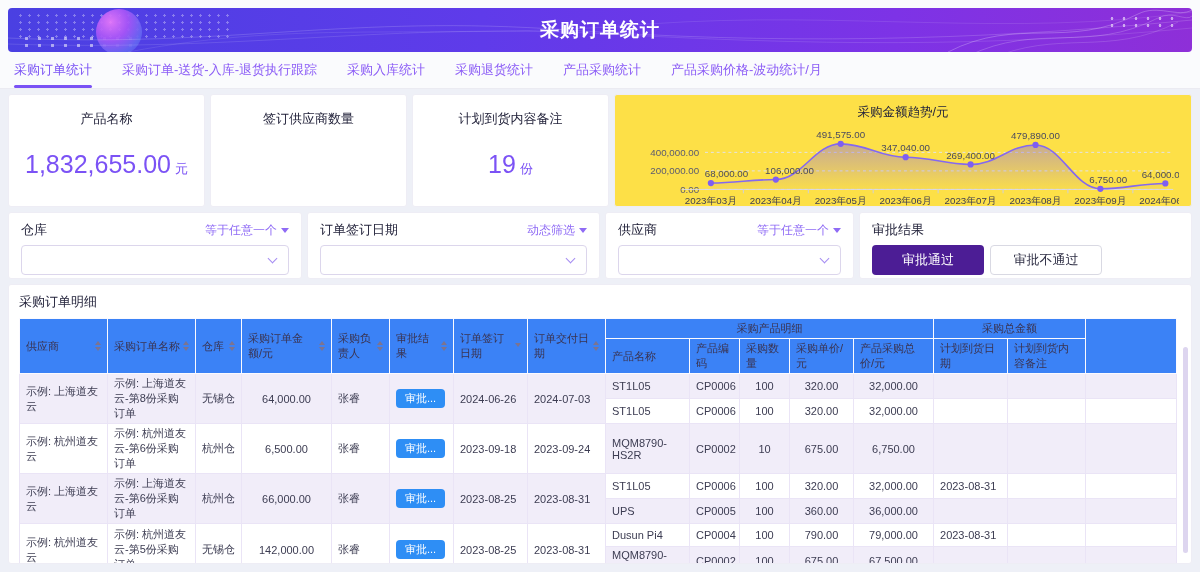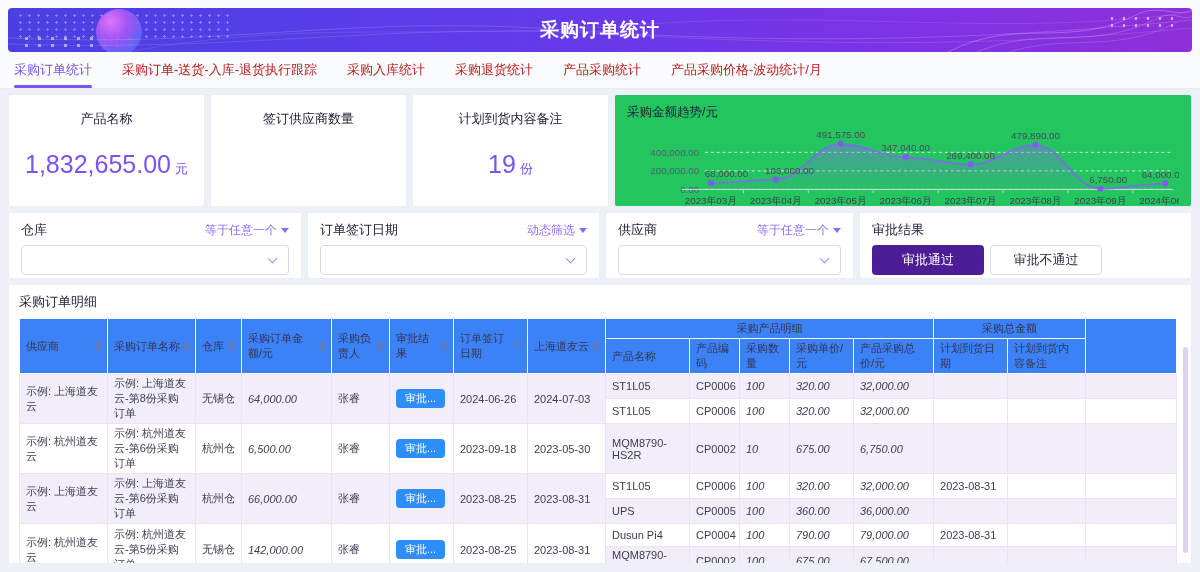--- a/index.html
+++ b/index.html
@@ -25,32 +25,32 @@
     background-image:radial-gradient(circle, rgba(255,255,255,.7) 1.4px, transparent 1.8px);
     background-size:13px 7px; }
   .dots-c { position:absolute; right:14px; top:7px; width:72px; height:14px; opacity:.8;
     background-image:radial-gradient(circle, rgba(255,255,255,.7) 1.2px, transparent 1.6px);
     background-size:12px 7px; }
   .sphere { position:absolute; left:88px; top:1px; width:46px; height:46px; border-radius:50%;
     background:radial-gradient(circle at 32% 28%, #e879f9 0%, #a855f7 38%, #6366f1 72%, #4f46e5 100%);
     opacity:.92; }
   .waves { position:absolute; left:0; top:0; width:100%; height:100%; }
   .tabbar { display:flex; gap:30px; height:36px; align-items:stretch; padding:0 6px; }
-  .tab { display:flex; align-items:center; font-size:13px; color:#b91c1c; cursor:pointer; position:relative; white-space:nowrap; }
+  .tab { display:flex; align-items:center; font-size:13px; color:#8b5cf6; cursor:pointer; position:relative; white-space:nowrap; }
   .tab.active { color:#7a52f5; }
   .tab.active::after { content:""; position:absolute; left:0; right:0; bottom:0; height:3px; background:#7a52f5; border-radius:2px; }
   
   .content { padding:5px 8px 8px; display:flex; flex-direction:column; gap:5px; height:483px; }
   .cards-row { display:flex; gap:5px; height:113px; flex:none; }
   .stat-card { width:197px; flex:none; background:#fff; border:1px solid #eeedf5; border-radius:3px; text-align:center; padding-top:15px; }
   .stat-label { font-size:13px; color:#23233b; }
   .stat-value { margin-top:22px; color:#7b52f5; }
   .stat-num { font-size:25px; }
   .stat-unit { font-size:13px; margin-left:4px; }
-  .chart-card { flex:1; background:#22c55e; border:1px solid #eeedf5; border-radius:3px; padding:9px 12px 0; overflow:hidden; }
+  .chart-card { flex:1; background:#fde047; border:1px solid #eeedf5; border-radius:3px; padding:9px 12px 0; overflow:hidden;text-align:center; }
   .chart-title { font-size:12.5px; color:#23233b; margin-bottom:1px; }
   
   .filters-row { display:flex; gap:5px; height:67px; flex:none; }
   .filter-card { background:#fff; border:1px solid #eeedf5; border-radius:3px; padding:9px 12px; }
   .f-warehouse { width:294px; flex:none; }
   .f-date { width:293px; flex:none; }
   .f-supplier { width:249px; flex:none; }
   .f-approval { flex:1; }
   .f-head { display:flex; justify-content:space-between; align-items:center; height:16px; }
   .f-label { font-size:13px; color:#23233b; }
@@ -71,21 +71,21 @@
   .th-main { height:46px; vertical-align:middle; text-align:left; }
   .thc { display:flex; align-items:center; justify-content:space-between; gap:2px; }
   .th-group { height:20px; text-align:center; }
   .th-leaf { height:24px; text-align:left; }
   .sort { display:inline-flex; flex-direction:column; align-items:center; flex:none; }
   .tri-up { width:0; height:0; border:3.5px solid transparent; border-bottom:4.5px solid #7c7490; margin-bottom:2px; }
   .tri-down { width:0; height:0; border:3.5px solid transparent; border-top:4.5px solid #7c7490; }
   td { border:1px solid #eae4f6; padding:2px 6px; height:23px; vertical-align:middle; }
   td.lav { background:#f1edf9; }
   td.wht { background:#ffffff; }
-  td.num { text-align:left;font-style:italic; }
+  td.num { text-align:center; }
   .pill { display:inline-block; background:#2e8ef5; color:#fff; border-radius:4px; padding:4px 9px; font-size:11px; line-height:1; cursor:pointer; white-space:nowrap; }
   .vscroll { position:absolute; right:3px; top:62px; bottom:10px; width:5px; background:#ddd5ef; border-radius:3px; }
 </style>
 </head>
 <body>
 
 <div class="topwrap">
   <div class="banner">
     <div class="dots-a"></div>
     <div class="dots-b"></div>
@@ -310,21 +310,21 @@
             <th class="th-main" rowspan="2">
               <span class="thc">
                 <span>订单签订日期</span>
                 <span class="sort">
                   <i class="tri-down"></i>
                 </span>
               </span>
             </th>
             <th class="th-main" rowspan="2">
               <span class="thc">
-                <span>上海道友云</span>
+                <span>订单交付日期</span>
                 <span class="sort">
                   <i class="tri-up"></i>
                   <i class="tri-down"></i>
                 </span>
               </span>
             </th>
             <th class="th-group" colspan="5">采购产品明细</th>
             <th class="th-group" colspan="2">采购总金额</th>
             <th class="th-main" rowspan="2"></th>
           </tr>
@@ -368,21 +368,21 @@
             <td class="wht"></td>
           </tr>
           <tr>
             <td class="wht" rowspan="1">示例: 杭州道友云</td>
             <td class="wht" rowspan="1">示例: 杭州道友云-第6份采购订单</td>
             <td class="wht" rowspan="1">杭州仓</td>
             <td class="wht num" rowspan="1">6,500.00</td>
             <td class="wht" rowspan="1">张睿</td>
             <td class="wht" rowspan="1"><span class="pill">审批...</span></td>
             <td class="wht" rowspan="1">2023-09-18</td>
-            <td class="wht" rowspan="1">2023-05-30</td>
+            <td class="wht" rowspan="1">2023-09-24</td>
             <td class="lav">MQM8790-HS2R</td>
             <td class="lav">CP0002</td>
             <td class="lav num">10</td>
             <td class="lav num">675.00</td>
             <td class="lav num">6,750.00</td>
             <td class="lav"></td>
             <td class="lav"></td>
             <td class="lav"></td>
           </tr>
           <tr>

